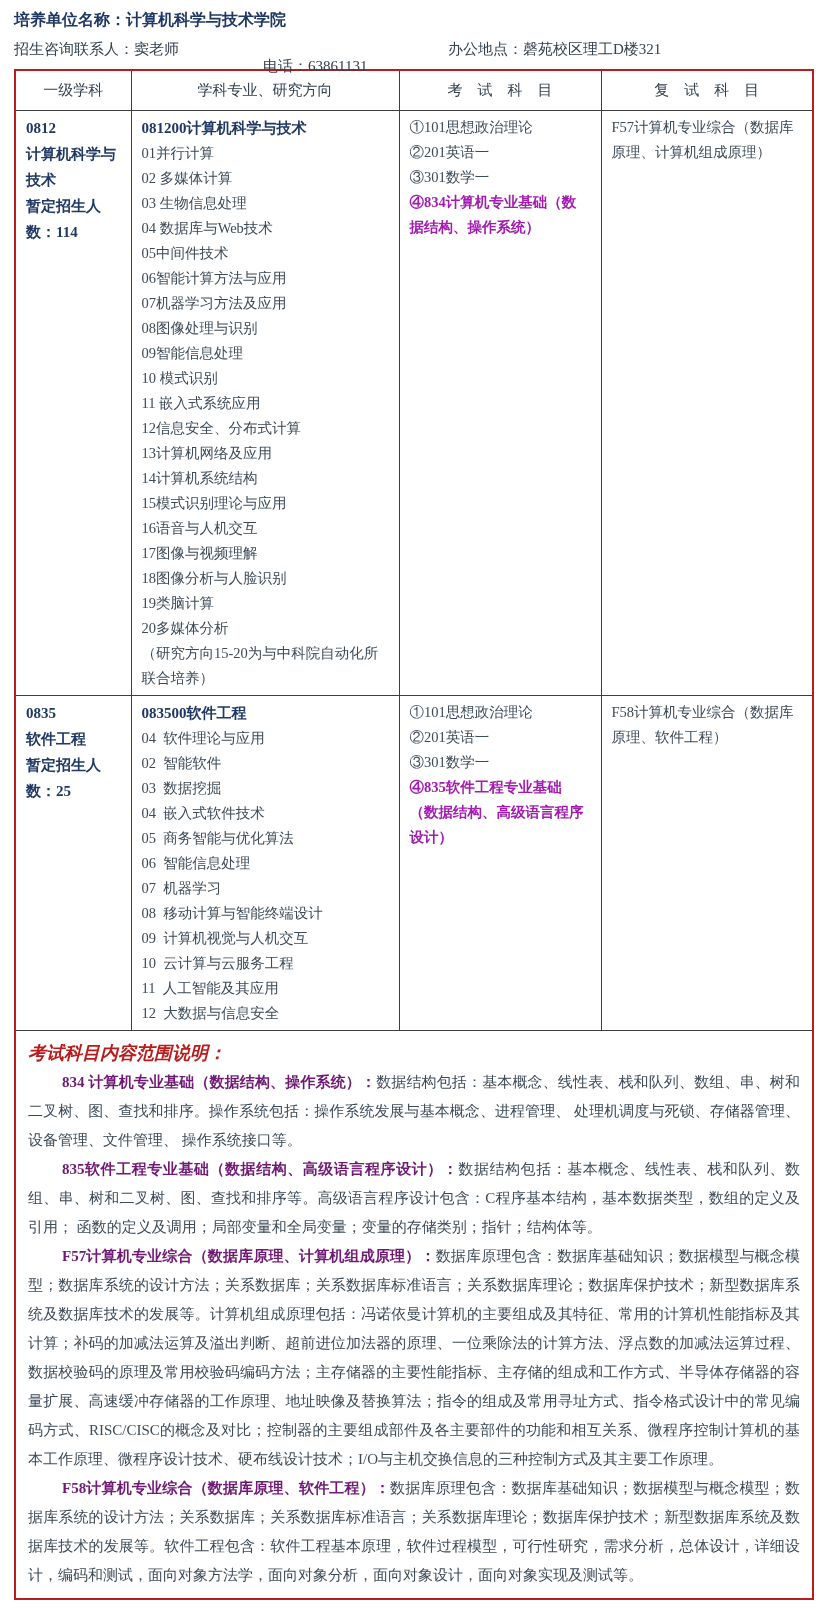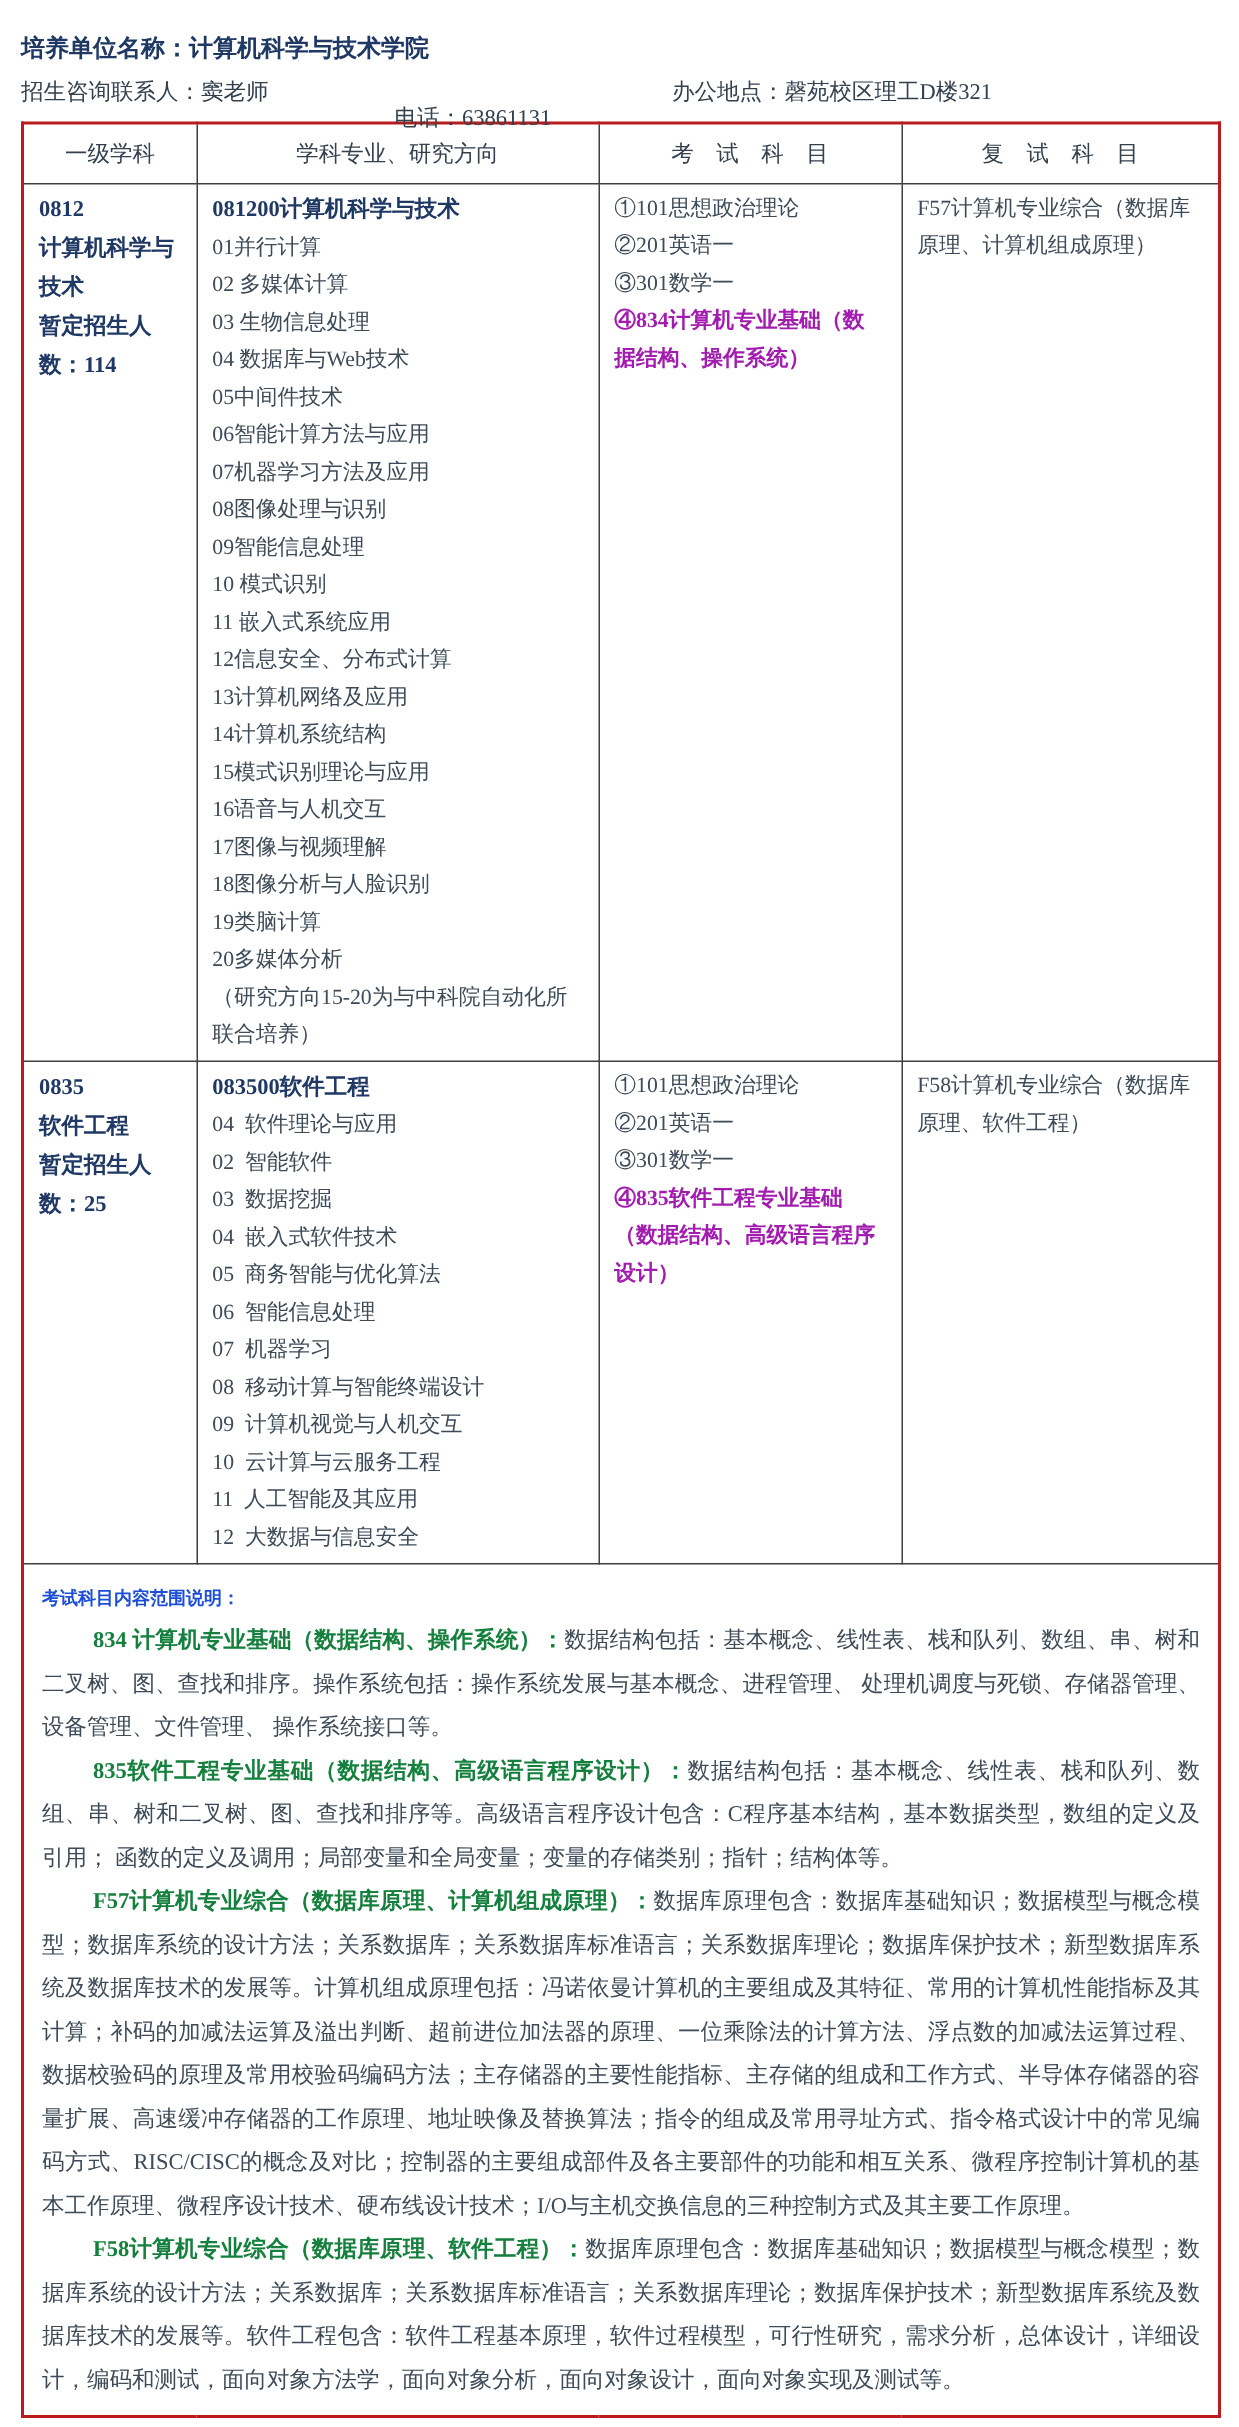--- a/index.html
+++ b/index.html
@@ -5,21 +5,21 @@
   * { box-sizing: border-box; }
   html, body { margin: 0; padding: 0; background: #ffffff; }
   body {
     width: 826px;
     font-family: "Liberation Serif", "DejaVu Serif", serif;
     color: #3d4a57;
   }
   .page { width: 826px; padding: 8px 14px 10px 14px; }
 
   
-  .doc-title { font-size: 16px; font-weight: bold; color: #1f3864; margin: 14px 0 0 0; }
+  .doc-title { font-size: 16px; font-weight: bold; color: #1f3864; margin: 2px 0 0 0; }
   .doc-meta  { position: relative; font-size: 15px; color: #33404e; margin-top: 9px; height: 22px; }
   .meta-phone  { position: absolute; left: 249px; top: 17px; }
   .meta-office { position: absolute; left: 434px; top: 0; }
 
   
   table {
     border-collapse: collapse;
     table-layout: fixed;
     width: 798px;
     margin-top: 7px;
@@ -32,23 +32,23 @@
   }
   td { padding: 4px 10px; }
 
   .c1 div { font-weight: bold; color: #1f3864; font-size: 15px; line-height: 26px; }
   .prog-title { font-weight: bold; color: #1f3864; font-size: 15px; line-height: 26px; white-space: pre-wrap; }
   .dir { font-size: 14.5px; line-height: 25px; white-space: pre-wrap; }
   .bold { font-weight: bold; color: #a21caf; }
 
   
   .notes { padding: 8px 12px; }
-  .notes-title { font-weight: bold; color: #1d4ed8; font-size: 12px; line-height: 29px; }
+  .notes-title { font-weight: bold; color: #b91c1c; font-size: 18px; line-height: 29px; font-style: italic; }
   .notes p { margin: 0; font-size: 15px; line-height: 29px; text-align: justify; }
-  .notes p b { color: #15803d; padding-left: 34px; }
+  .notes p b { color: #701a75; padding-left: 34px; }
 </style>
 </head>
 <body>
 
 <div class="page">
 
   <p class="doc-title"><span>培养单位名称：</span><span>计算机科学与技术学院</span></p>
 
   <div class="doc-meta">
     <span>招生咨询联系人：</span><span>窦老师</span>

